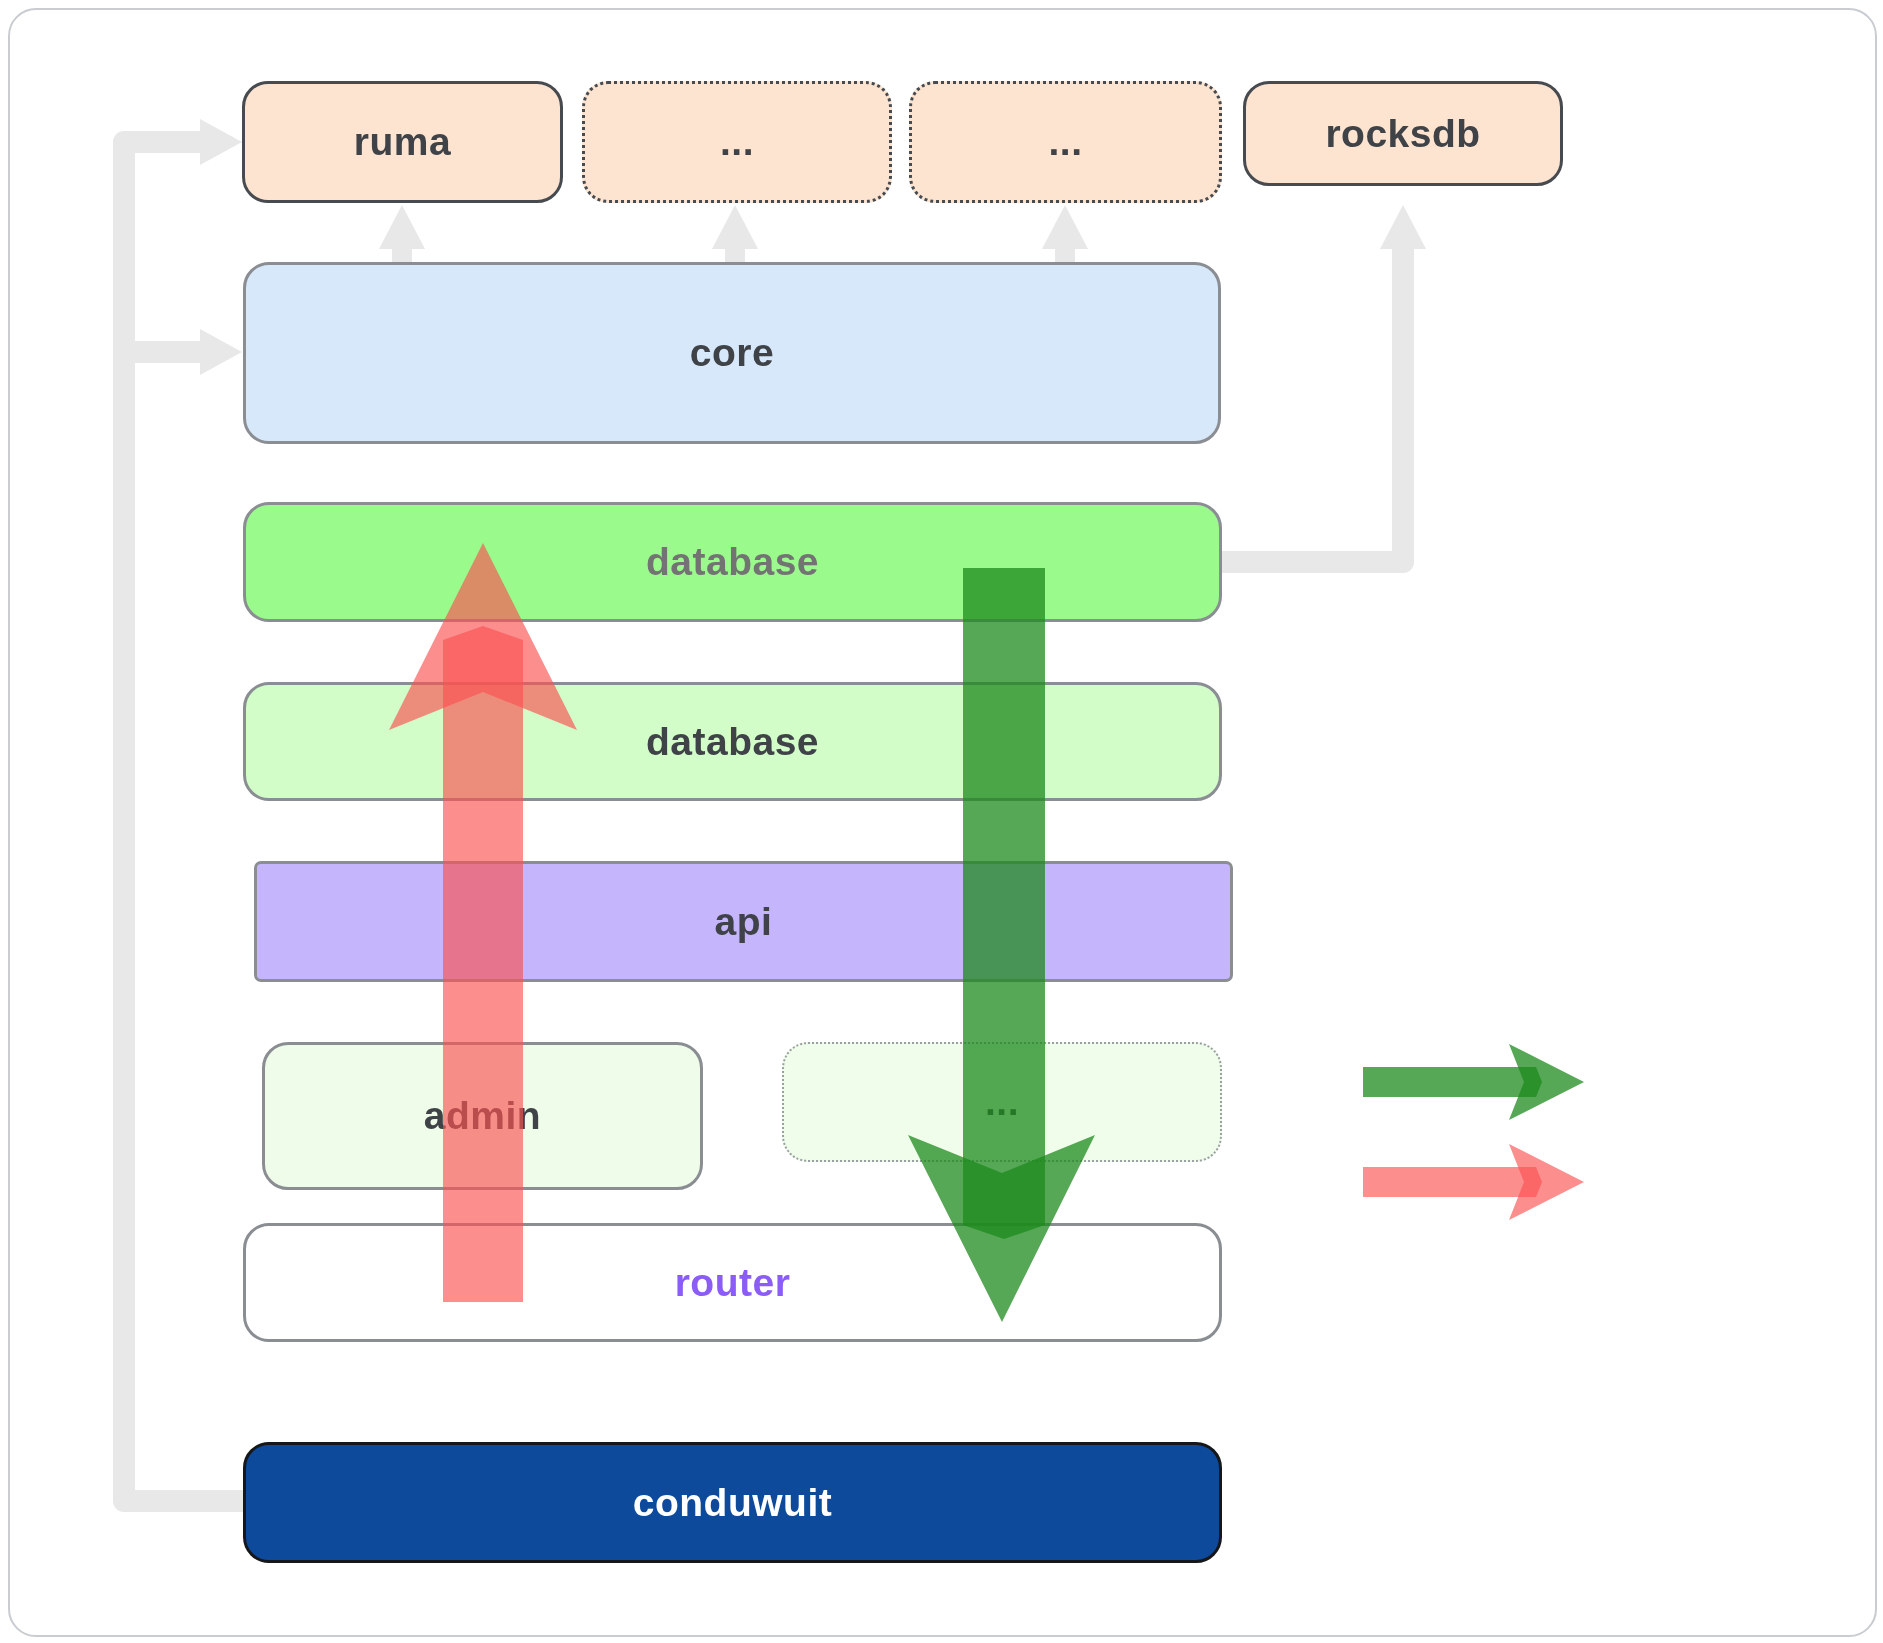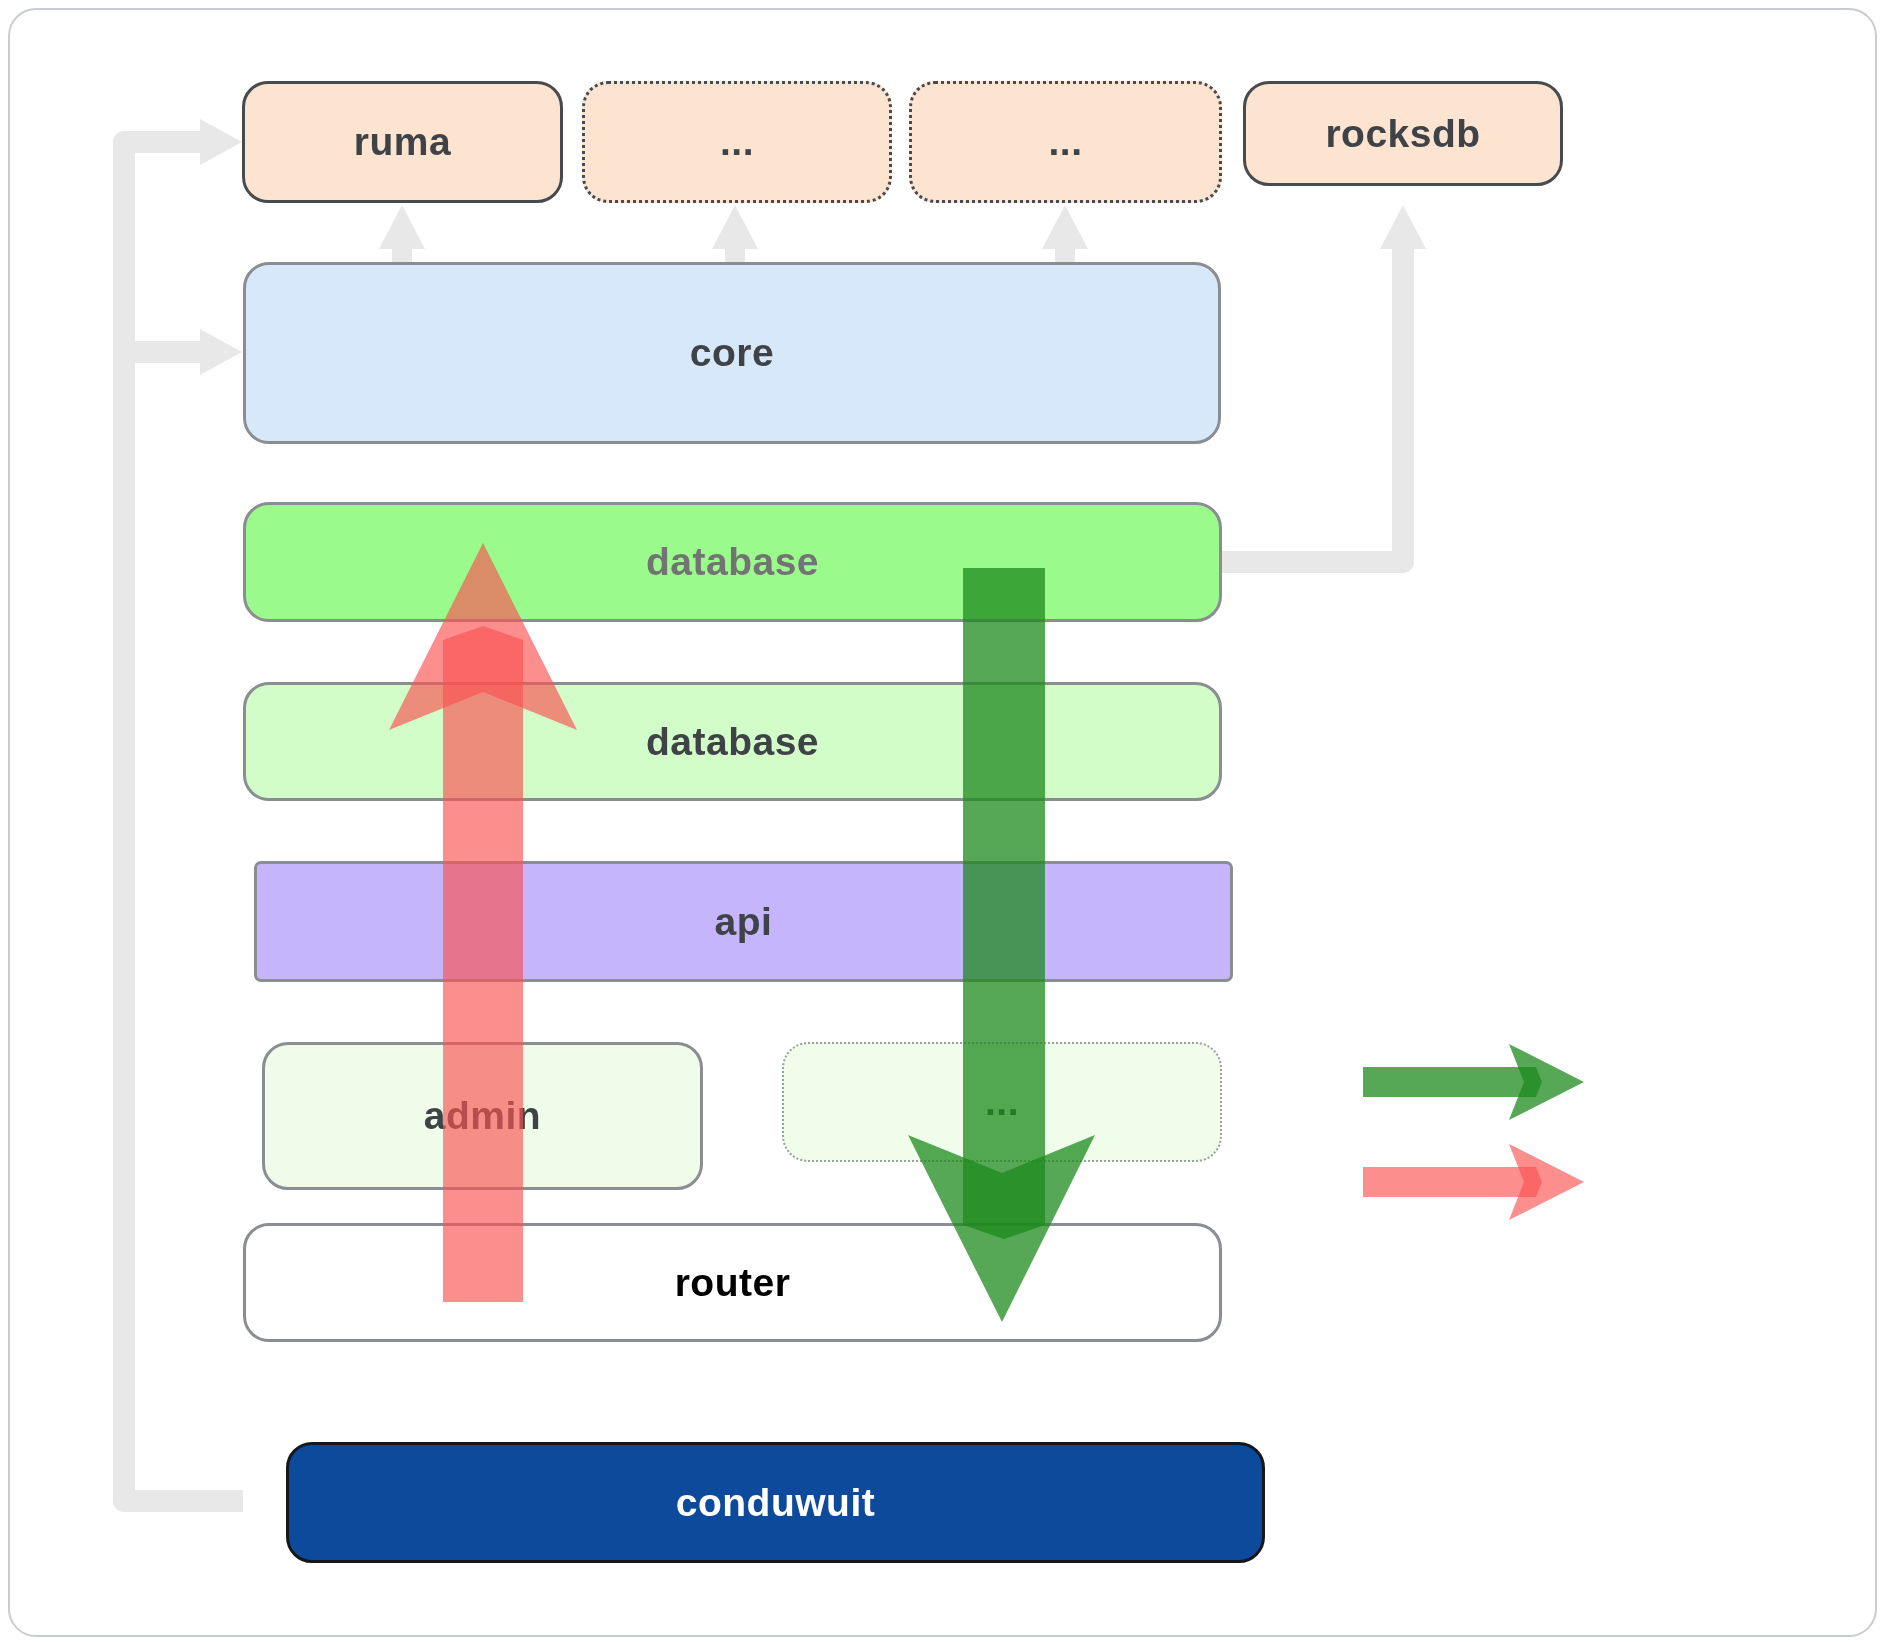--- a/index.html
+++ b/index.html
@@ -8,21 +8,21 @@
   svg.layer{position:absolute;left:0;top:0;width:1883px;height:1643px;pointer-events:none;}
   #connectors{z-index:1;}
   #content{position:absolute;left:0;top:0;width:1883px;height:1643px;z-index:2;}
   #flows{z-index:3;}
   .box{position:absolute;border-radius:26px;display:flex;align-items:center;justify-content:center;box-sizing:border-box;}
   .box .label{font-size:39px;font-weight:700;letter-spacing:0.5px;}
   .b-dark{border:3px solid #474b4f;}
   .b-dot-dark{border:3px dotted #474b4f;}
   .b-gray{border:3px solid #15803d;}
   .b-dot-gray{border:2px dotted #9aa0a2;}
-  .b-navy{border:3px solid #15171a;margin-left:43px;}
+  .b-navy{border:3px solid #15171a;}
   .legend{position:absolute;left:1322px;top:922px;width:461px;height:360px;border:3px solid #54585c;box-sizing:border-box;}
   .legend-title{position:absolute;left:0;top:28px;width:100%;text-align:center;font-size:50px;color:#141414;}
   .legend-label{position:absolute;left:303px;height:50px;font-size:42px;color:#141414;}
   .legend-label.l1{top:137px;}
   .legend-label.l2{top:237px;}
 </style>
 </head>
 <body>
 
 <div id="card"></div>
@@ -89,21 +89,21 @@
   </div>
 
   <div class="box b-gray" style="left: 242px; top: 1042px; width: 441px; height: 148px; background-color: rgb(238, 252, 233); color: rgb(63, 67, 71); border-color: rgb(138, 142, 146); margin-left: 20px;">
     <span class="label">admin</span>
   </div>
 
   <div class="box b-dot-gray" style="left: 782px; top: 1042px; width: 440px; height: 120px; background-color: rgb(240, 253, 235); color: rgb(63, 67, 71); border-color: rgb(154, 160, 162);">
     <span class="label">...</span>
   </div>
 
-  <div class="box b-gray" style="left: 243px; top: 1223px; width: 979px; height: 119px; background-color: rgb(255, 255, 255); color: #000000; border-color: rgb(138, 142, 146);">
+  <div class="box b-gray" style="left: 243px; top: 1223px; width: 979px; height: 119px; background-color: rgb(255, 255, 255); color: #8b5cf6; border-color: rgb(138, 142, 146);">
     <span class="label">router</span>
   </div>
 
   <div class="box b-navy" style="left: 243px; top: 1442px; width: 979px; height: 121px; background-color: rgb(13, 74, 156); color: rgb(255, 255, 255); border-color: rgb(21, 23, 26);">
     <span class="label">conduwuit</span>
   </div>
 
 
 </div>
 

